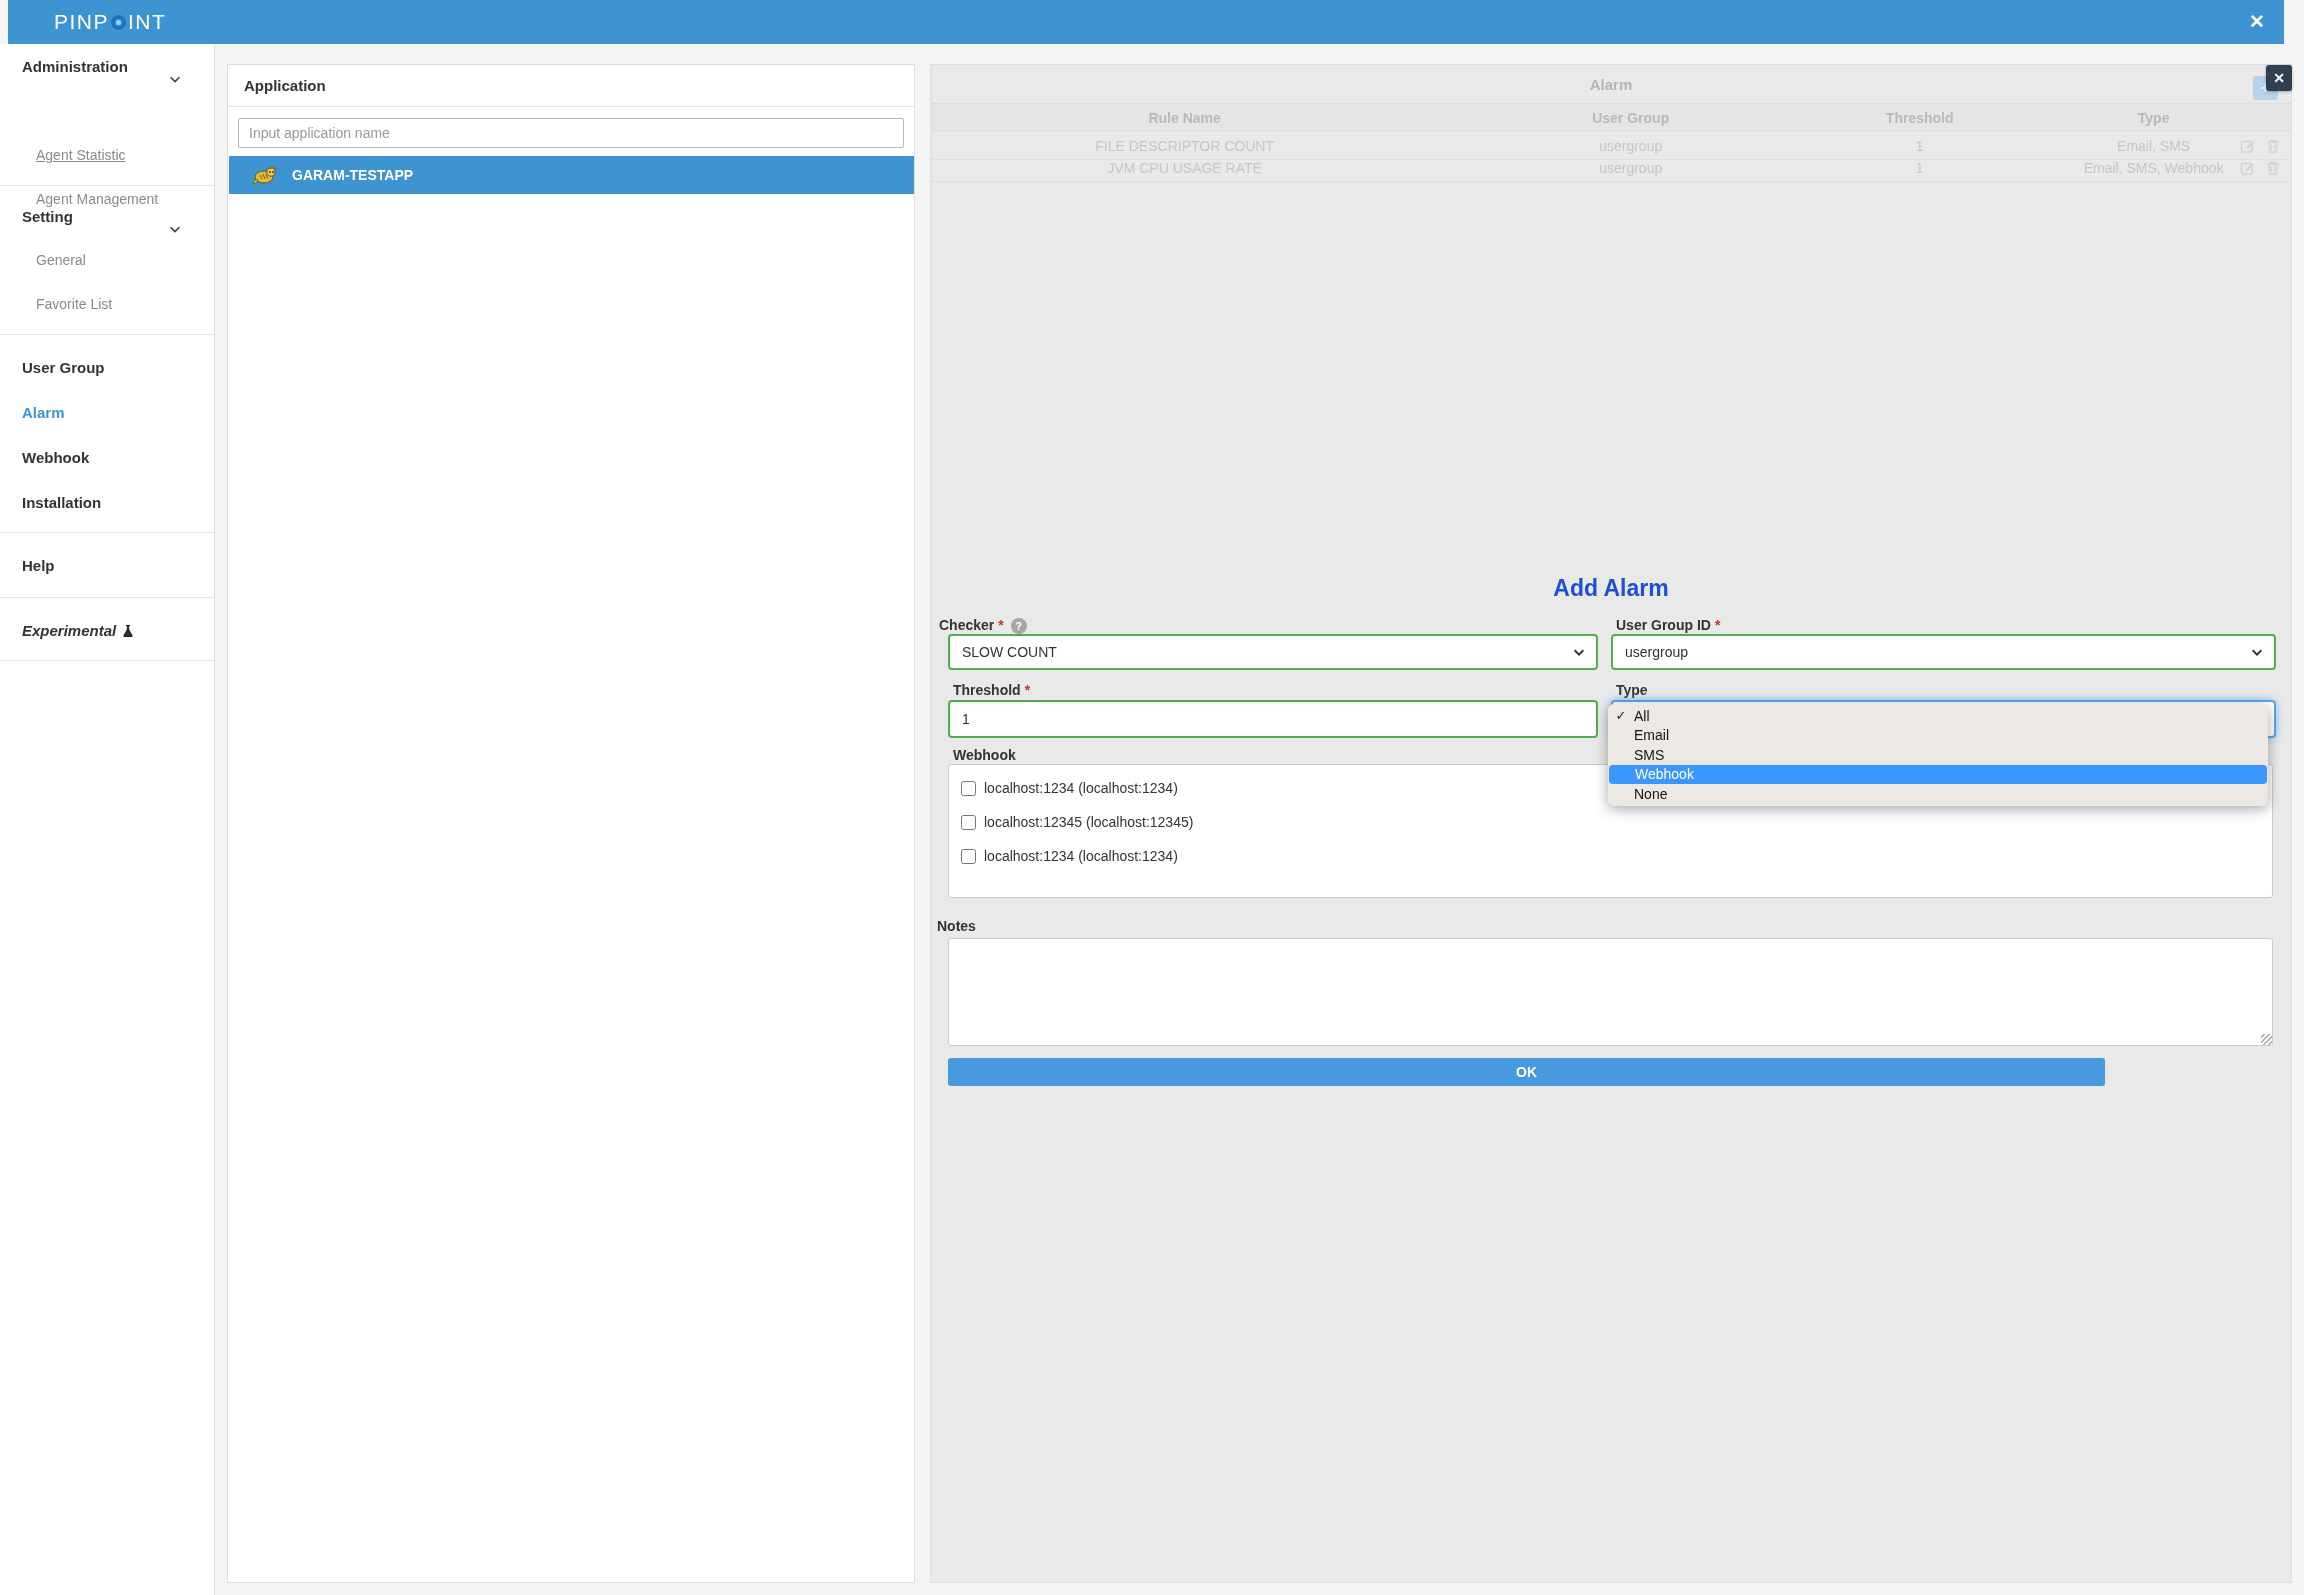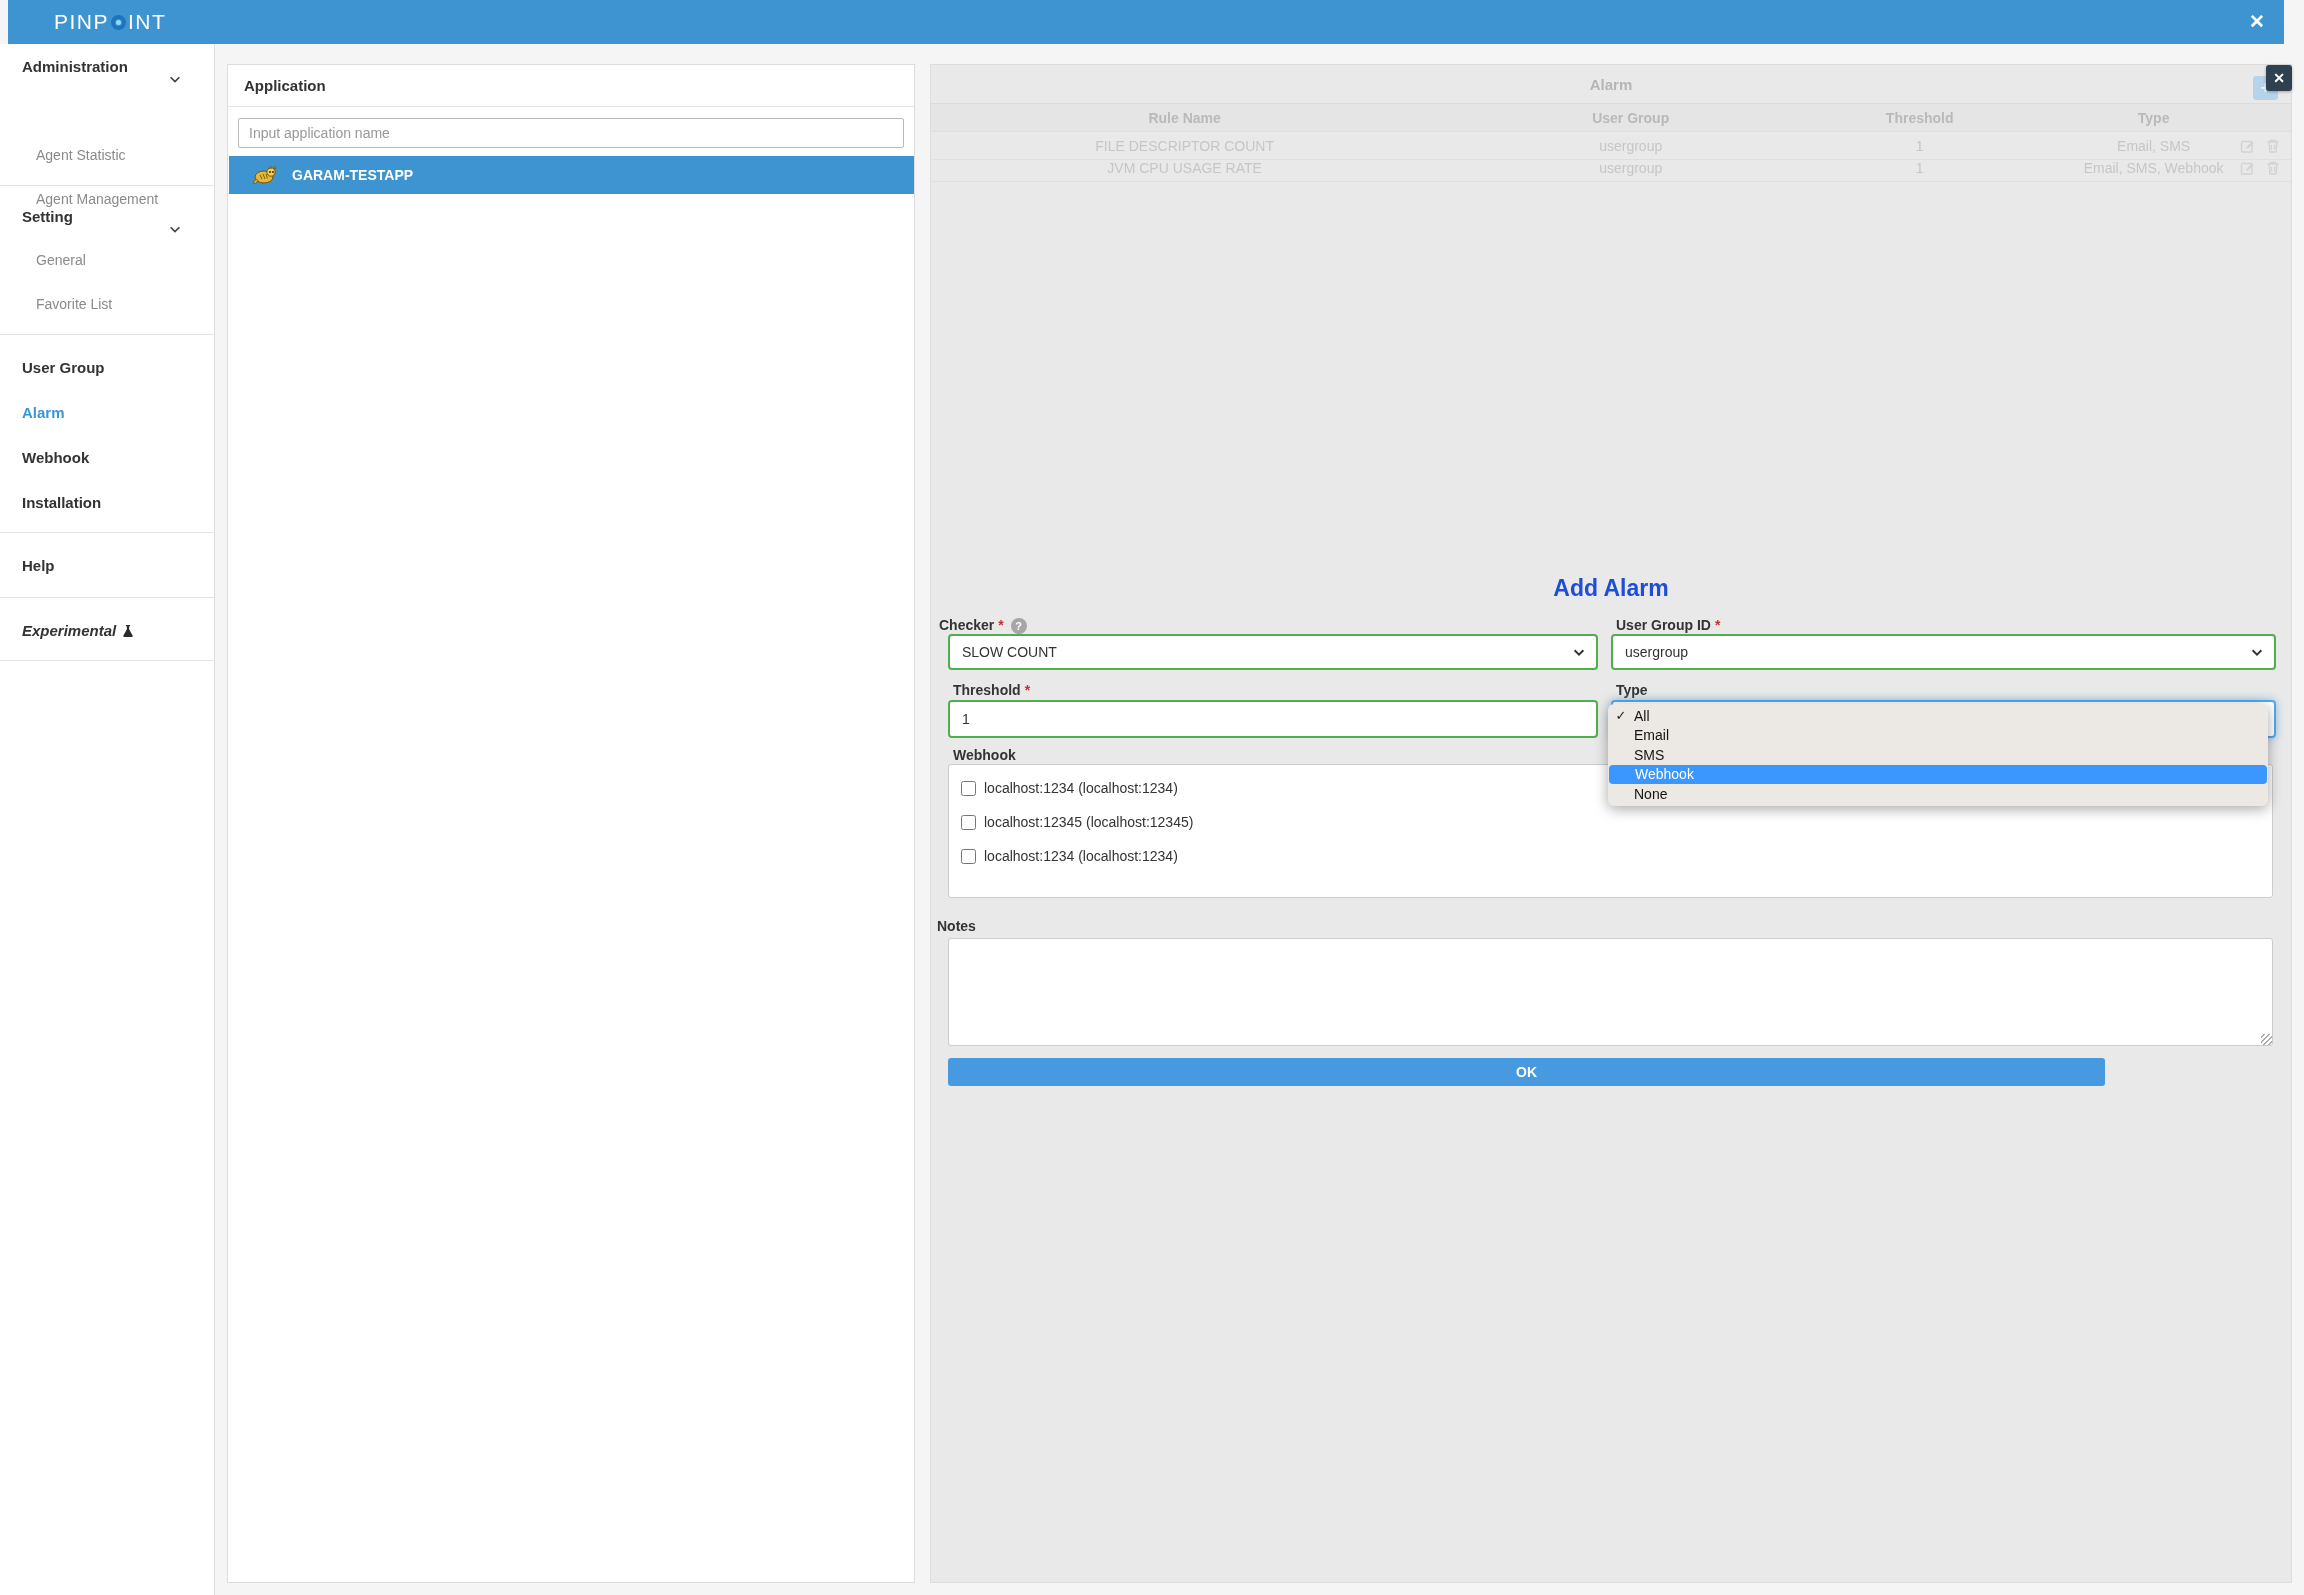--- a/index.html
+++ b/index.html
@@ -179,21 +179,21 @@
 
 <nav class="sidebar">
   <div class="side-item" style="top:12px; right:0; width:178px;">
     <span>Administration</span>
     <span class="side-chev" style="top:16px;">
       <svg viewBox="0 0 16 16" width="14" height="14">
           <path d="M3 6l5 5 5-5" fill="none" stroke="#444" stroke-width="2"></path>
         </svg>
     </span>
   </div>
-  <div class="side-sub" style="top:101px;">Agent Statistic</div>
+  <div class="side-sub" style="top:101px;text-decoration:underline;">Agent Statistic</div>
   <div class="side-sub" style="top:145px;">Agent Management</div>
   <div class="side-div" style="top:141px; top:141px;"></div>
   <div class="side-item" style="top:162px; right:0; width:178px;">
     <span>Setting</span>
     <span class="side-chev" style="top:16px;">
       <svg viewBox="0 0 16 16" width="14" height="14">
           <path d="M3 6l5 5 5-5" fill="none" stroke="#444" stroke-width="2"></path>
         </svg>
     </span>
   </div>

